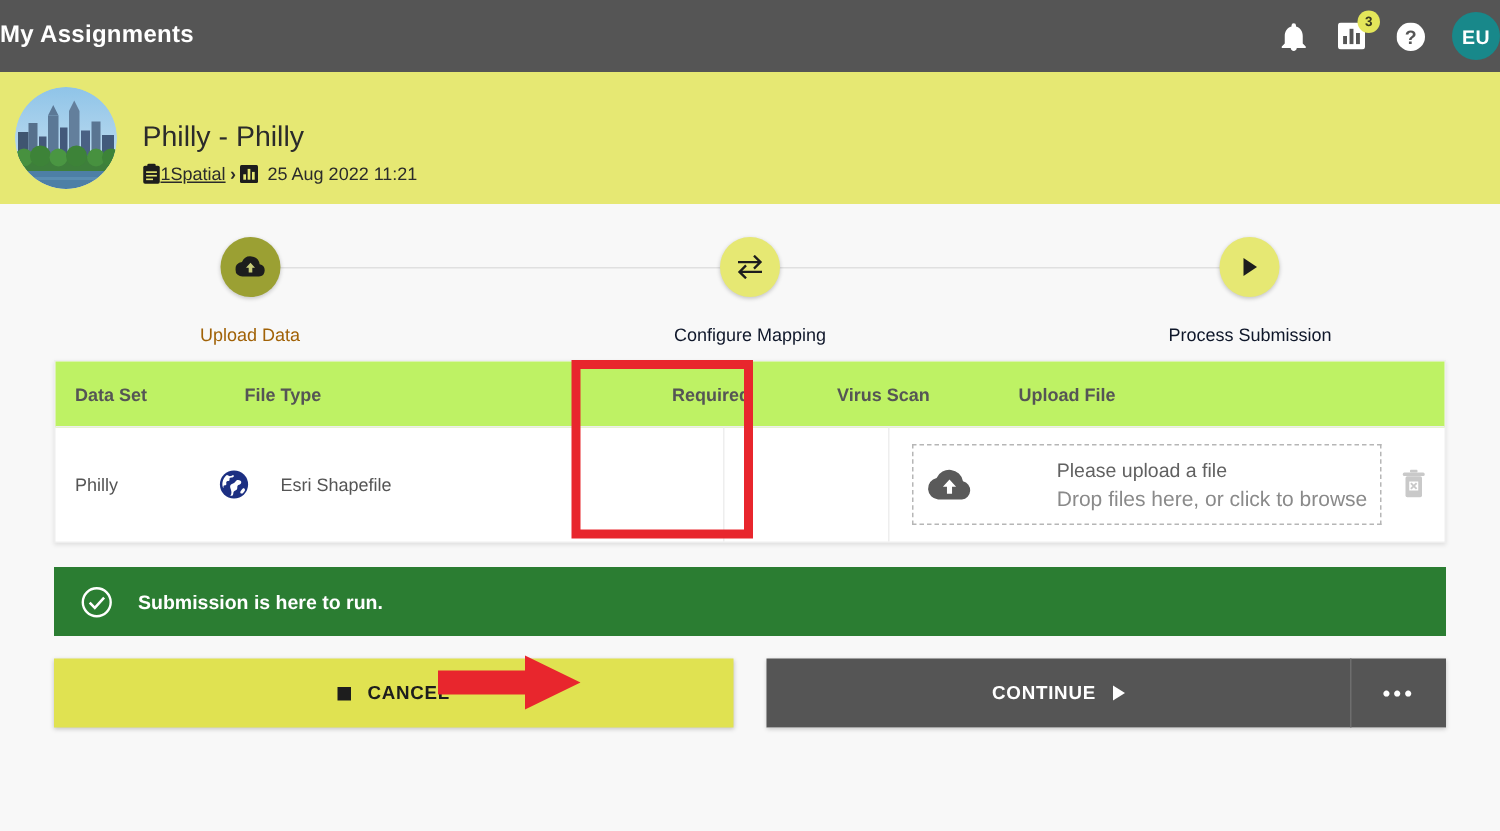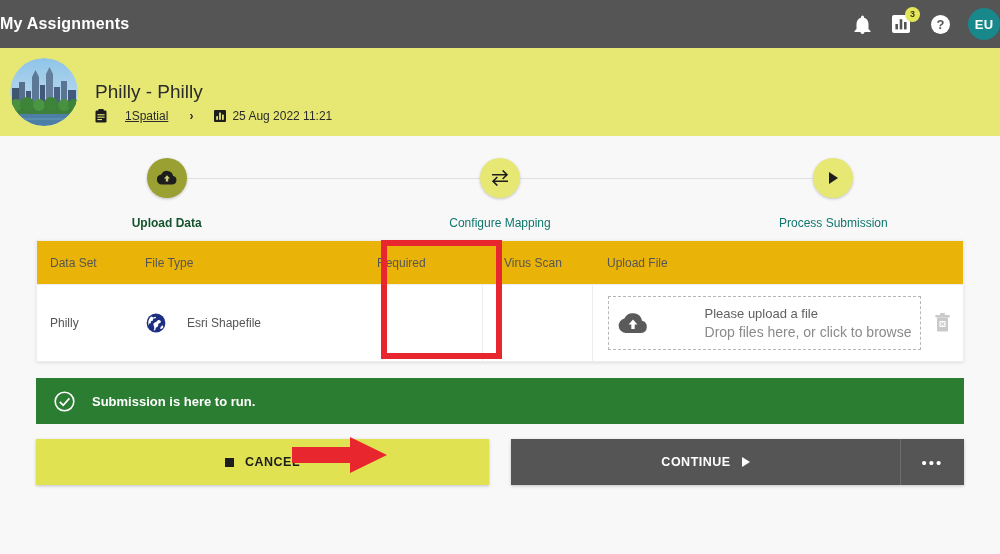--- a/index.html
+++ b/index.html
@@ -101,21 +101,21 @@
     font-weight: normal;
     line-height: 1.2;
     margin-bottom: 6px;
     margin-top: 20px;
   }
   .crumbs {
     display: flex;
     align-items: center;
     font-size: 12px;
     color: #2b2b2b;
-    gap: 18px;
+    gap: 0;
   }
   .crumb-link {
     text-decoration: underline;
     color: #2b2b2b;
     cursor: pointer;
   }
   .crumb-sep { font-weight: bold; font-size: 12px; margin: 0 3px; }
   .crumb-date { display: flex; align-items: center; gap: 6px; }
 
   
@@ -142,60 +142,61 @@
     display: flex;
     align-items: center;
     justify-content: center;
     background: #e6e873;
     box-shadow: 0 1px 3px rgba(0,0,0,.22);
   }
   .step.active .step-circle { background: #9ba033; }
   .step-label {
     margin-top: 18px;
     font-size: 12px;
-    color: #0f766e;
+    color: #0f172a;
     white-space: nowrap;
   }
-  .step.active .step-label { color: #14532d; font-weight: bold; }
+  .step.active .step-label { color: #a16207; font-weight: normal; }
   .step-line {
     position: absolute;
     top: 42px;
     height: 1px;
     background: #e0e0e0;
     z-index: 1;
   }
 
   
   .card {
     margin: 0 36px;
     background: #ffffff;
     border: 1px solid #eeeeee;
     box-shadow: 0 1px 3px rgba(0,0,0,.10);
     position: relative;
   }
   .thead {
     display: flex;
     align-items: center;
     height: 44px;
-    background: #eab308;
+    background: #bef264;
     border-bottom: 1px solid #eeeeee;
     font-size: 12px;
-    font-weight: normal;
+    font-weight: bold;
     color: #555555;
+    gap: 18px;
   }
   .trow {
     display: flex;
     align-items: center;
     height: 76px;
     font-size: 12px;
     color: #555555;
   }
   .c-dataset { width: 100px; padding-left: 13px; }
   .c-filetype { width: 240px; padding-left: 8px; display: flex; align-items: center; }
-  .c-required { width: 105px; padding-right: 18px; }
+  .c-required { width: 105px; text-align: right; padding-right: 18px; }
   .c-virus    { width: 110px; padding-left: 22px; border-left: 1px solid #eeeeee; align-self: stretch; display: flex; align-items: center; }
   .c-upload   { flex: 1; padding-left: 15px; border-left: 1px solid #eeeeee; align-self: stretch; display: flex; align-items: center; }
   .thead .c-virus, .thead .c-upload { border-left: none; }
 
   .ft-label { margin-left: 20px; }
   .globe { width: 22px; height: 22px; flex: 0 0 22px; }
 
   .dropzone {
     flex: 1;
     height: 54px;

